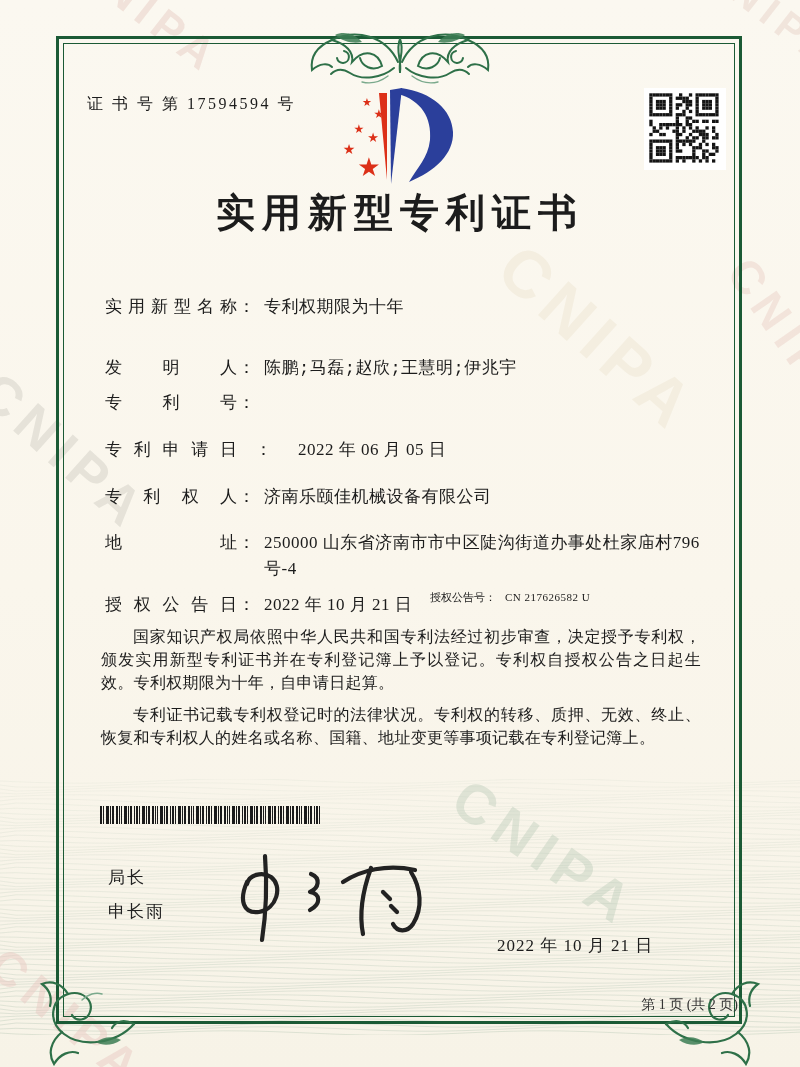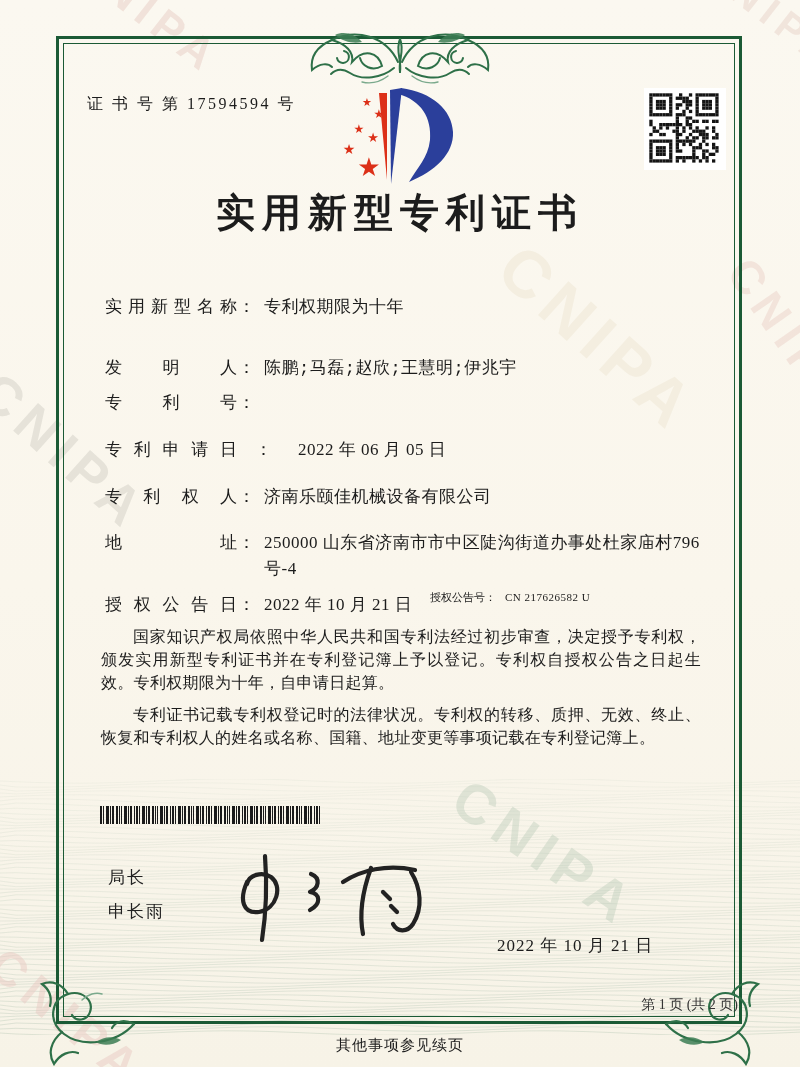--- a/index.html
+++ b/index.html
@@ -541,15 +541,14 @@
       <path d="M186,24 C196,40 198,60 188,76 C182,85 172,84 168,76"></path>
       <path d="M158,44 l7,7"></path>
       <path d="M166,58 l6,6"></path>
     </g>
   </svg>
 
   <div class="issue-date">2022 年 10 月 21 日</div>
 
   <div class="page-info">第 1 页 (共 2 页)</div>
 
-  <div class="note">其他事项参见续页</div>
 
 </div>
 
 </body></html>

